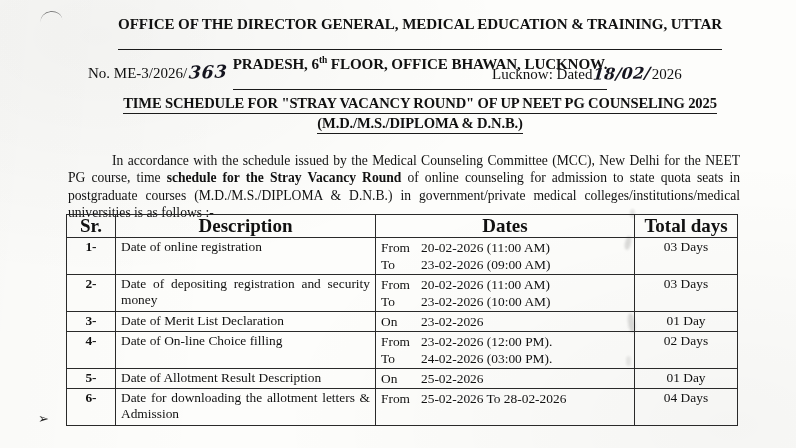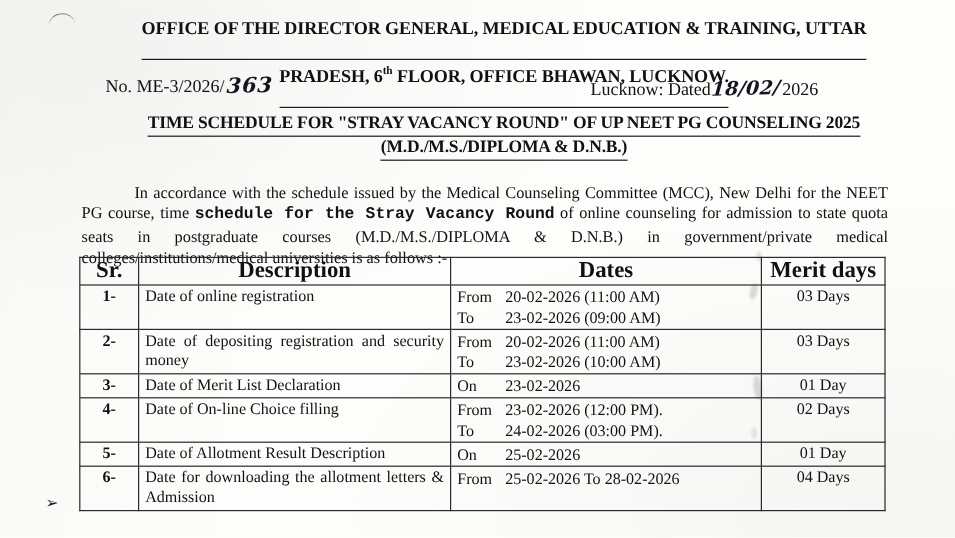--- a/index.html
+++ b/index.html
@@ -138,21 +138,21 @@
   .intro {
     position: absolute;
     left: 68px;
     top: 138px;
     width: 672px;
     font-size: 13.6px;
     line-height: 17.6px;
     text-align: justify;
     text-justify: inter-word;
   }
-  .intro b { font-weight: bold; font-family: Liberation Mono, monospace; }
+  .intro b { font-weight: bold; }
   .intro .indent { display: inline-block; width: 44px; }
 
   
   table.sched {
     position: absolute;
     left: 66px;
     top: 214px;
     width: 672px;
     border-collapse: collapse;
     font-size: 13.4px;
@@ -255,21 +255,21 @@
   </div>
 
   <p class="intro"><span class="indent"></span><span>In accordance with the schedule issued by the Medical Counseling Committee (MCC), New Delhi for the NEET PG course, time </span><b>schedule for the Stray Vacancy Round</b><span> of online counseling for admission to state quota seats in postgraduate courses (M.D./M.S./DIPLOMA &amp; D.N.B.) in government/private medical colleges/institutions/medical universities is as follows :-</span></p>
 
   <table class="sched">
     <thead>
       <tr>
         <th class="c-sr">Sr.</th>
         <th class="c-desc">Description</th>
         <th class="c-dates">Dates</th>
-        <th class="c-total">Merit days</th>
+        <th class="c-total">Total days</th>
       </tr>
     </thead>
     <tbody>
 
       <tr class="rowtall">
         <td class="c-sr">1-</td>
         <td class="c-desc">Date of online registration</td>
         <td class="c-dates">
           <span class="dline"><span class="dlabel">From</span><span class="dval">20-02-2026 (11:00 AM)</span></span>
           <span class="dline"><span class="dlabel">To</span><span class="dval">23-02-2026 (09:00 AM)</span></span>

